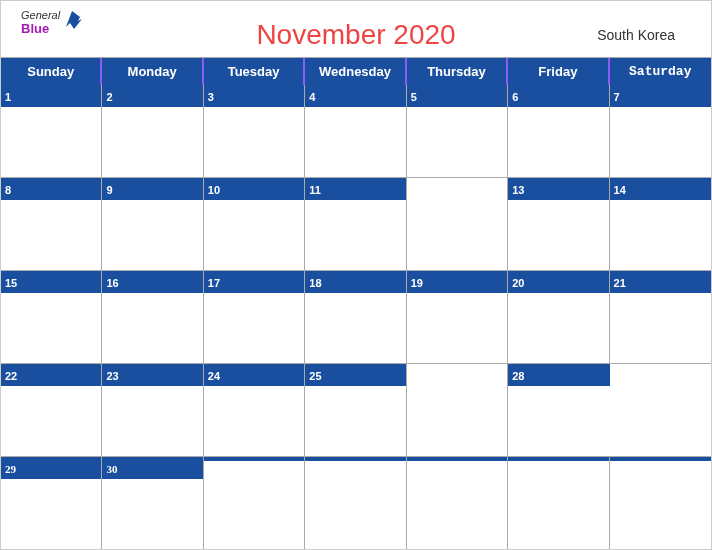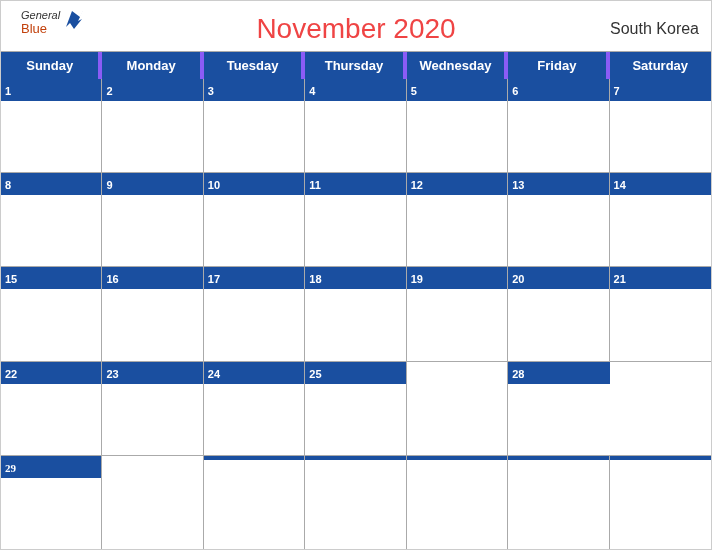--- a/index.html
+++ b/index.html
@@ -15,74 +15,75 @@
       height: 550px;
       background: #fff;
       border: 1px solid #ccc;
       display: flex;
       flex-direction: column;
     }
     .header {
       display: flex;
       align-items: center;
       justify-content: center;
-      padding: 12px 20px 6px;
+      padding: 18px 20px 6px;
       position: relative;
     }
     .logo {
       position: absolute;
       left: 20px;
       top: 8px;
       display: flex;
       flex-direction: column;
       align-items: center;
     }
     .logo-text-general {
       font-size: 11px;
       color: #333;
       font-style: italic;
     }
     .logo-text-blue {
       font-size: 13px;
-      color: #c2410c;
-      font-weight: normal;
+      color: #a21caf;
+      font-weight: bold;
     }
     .title {
       font-size: 28px;
       color: #ef4444;
       font-weight: normal;
       text-align: center;
     }
     .region {
       position: absolute;
-      right: 12px;
-      font-size: 16px;
+      right: 36px;
+      font-size: 14px;
       color: #333;
     }
     .calendar-grid {
       flex: 1;
       display: flex;
       flex-direction: column;
       border-top: 1px solid #aaa;
     }
     .day-headers {
       display: grid;
       grid-template-columns: repeat(7, 1fr);
       background: #1a4fa0;
     }
     .day-header {
       text-align: center;
       color: #fff;
       font-size: 13px;
       font-weight: bold;
       padding: 6px 2px;
-      border-right: 4px solid #8b5cf6;
+      border-right: 2px solid #8b5cf6;
     }
     .day-header:last-child {
       border-right: none;
+      font-family: Liberation Mono, monospace;
     }
     .weeks-container {
       flex: 1;
       display: flex;
       flex-direction: column;
     }
     .week-row {
       display: grid;
       grid-template-columns: repeat(7, 1fr);
       flex: 1;
@@ -140,22 +141,22 @@
     </div>
     <h1 class="title">November 2020</h1>
     <div class="region">South Korea</div>
   </div>
 
   <div class="calendar-grid">
     <div class="day-headers">
     <div class="day-header">Sunday</div>
         <div class="day-header">Monday</div>
         <div class="day-header">Tuesday</div>
+        <div class="day-header">Wednesday</div>
         <div class="day-header">Thursday</div>
-        <div class="day-header">Wednesday</div>
         <div class="day-header">Friday</div>
         <div class="day-header">Saturday</div>
       </div>
     <div class="weeks-container">
     <div class="week-row">
           <div class="day-cell">
             <div class="day-number-row"><span class="day-number">1</span></div>
             <div class="day-content"></div>
           </div>
           <div class="day-cell">
@@ -194,21 +195,20 @@
           </div>
           <div class="day-cell">
             <div class="day-number-row"><span class="day-number">10</span></div>
             <div class="day-content"></div>
           </div>
           <div class="day-cell">
             <div class="day-number-row"><span class="day-number">11</span></div>
             <div class="day-content"></div>
           </div>
           <div class="day-cell">
-            <div class="day-number-row"><span class="day-number">12</span></div>
             <div class="day-content"></div>
           </div>
           <div class="day-cell">
             <div class="day-number-row"><span class="day-number">13</span></div>
             <div class="day-content"></div>
           </div>
           <div class="day-cell">
             <div class="day-number-row"><span class="day-number">14</span></div>
             <div class="day-content"></div>
           </div>
@@ -267,20 +267,21 @@
             <div class="day-number-row"><span class="day-number">28</span></div>
             <div class="day-content"></div>
           </div>
         </div>
         <div class="week-row">
           <div class="day-cell">
             <div class="day-number-row"><span class="day-number">29</span></div>
             <div class="day-content"></div>
           </div>
           <div class="day-cell">
+            <div class="day-number-row"><span class="day-number">30</span></div>
             <div class="day-content"></div>
           </div>
           <div class="day-cell empty">
             <div class="day-number-row"><span class="day-number"></span></div>
             <div class="day-content"></div>
           </div>
           <div class="day-cell empty">
             <div class="day-number-row"><span class="day-number"></span></div>
             <div class="day-content"></div>
           </div>

